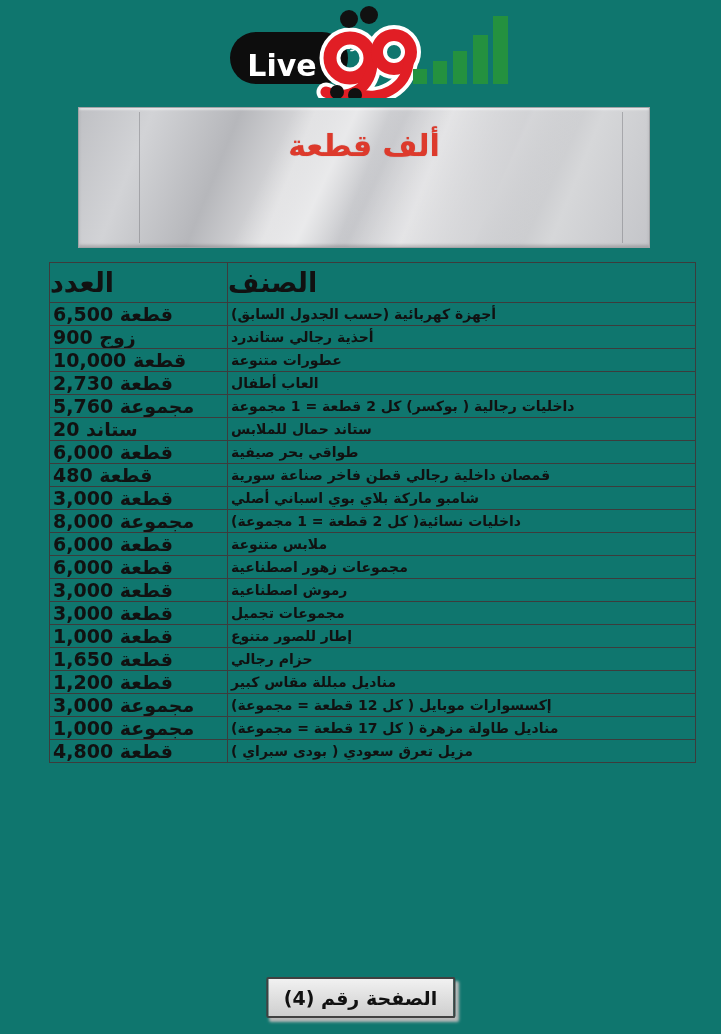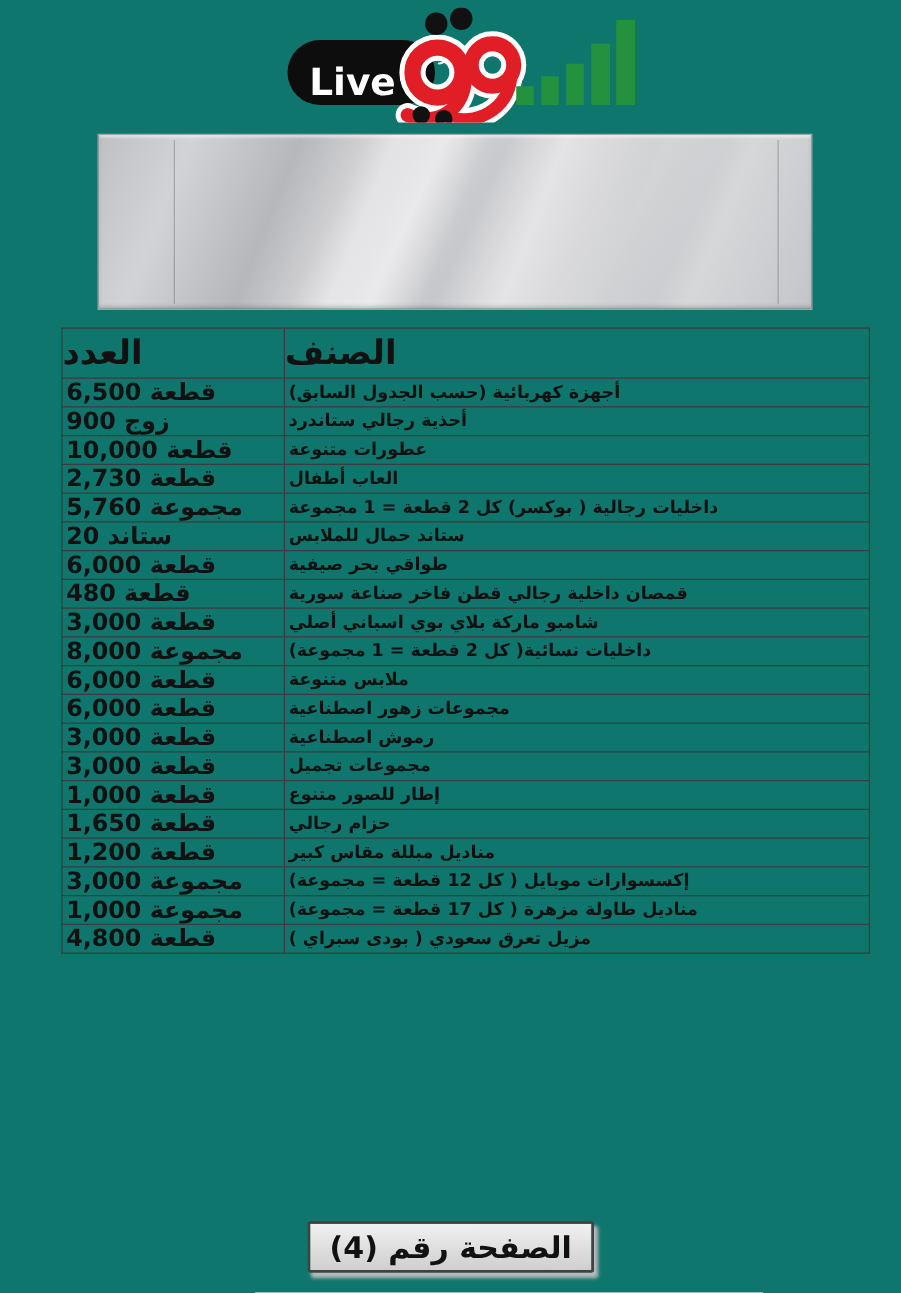--- a/index.html
+++ b/index.html
@@ -57,21 +57,21 @@
   td.item { direction:rtl; font-size:14px; font-weight:bold; }
   td.qty  { direction:ltr; font-size:19px; font-weight:bold; }
 
   
   .page-badge {
     position:absolute; top:977px; left:50%; transform:translateX(-50%);
     min-width:138px; height:41px;
     display:flex; align-items:center; justify-content:center;
     padding:0 16px;
     direction:rtl;
-    font-size:24px; font-weight:bold; color:#111;
+    font-size:19px; font-weight:bold; color:#111;
     background:linear-gradient(180deg,#f1f1f1 0%,#dcdcdc 60%,#cfcfcf 100%);
     border:2px solid #414141;
     border-radius:2px;
     box-shadow:3px 4px 3px #b9b9b9;
   }
 </style>
 </head>
 <body>
 
 <div class="page">
@@ -106,20 +106,21 @@
       <rect x="233" y="63" width="14" height="15"></rect>
       <rect x="253" y="55" width="14" height="23"></rect>
       <rect x="273" y="45" width="14" height="33"></rect>
       <rect x="293" y="29" width="15" height="49"></rect>
       <rect x="313" y="10" width="15" height="68"></rect>
     </g>
   </svg>
 
   <div class="banner">
     <div class="banner-text" id="banner-text" style="color: rgb(221, 58, 44);">
+      <div>ألف قطعة</div>
     </div>
   </div>
 
   <table class="offer">
     <colgroup>
         <col class="c-item">
         <col class="c-qty">
       </colgroup>
     <thead>
       <tr>

